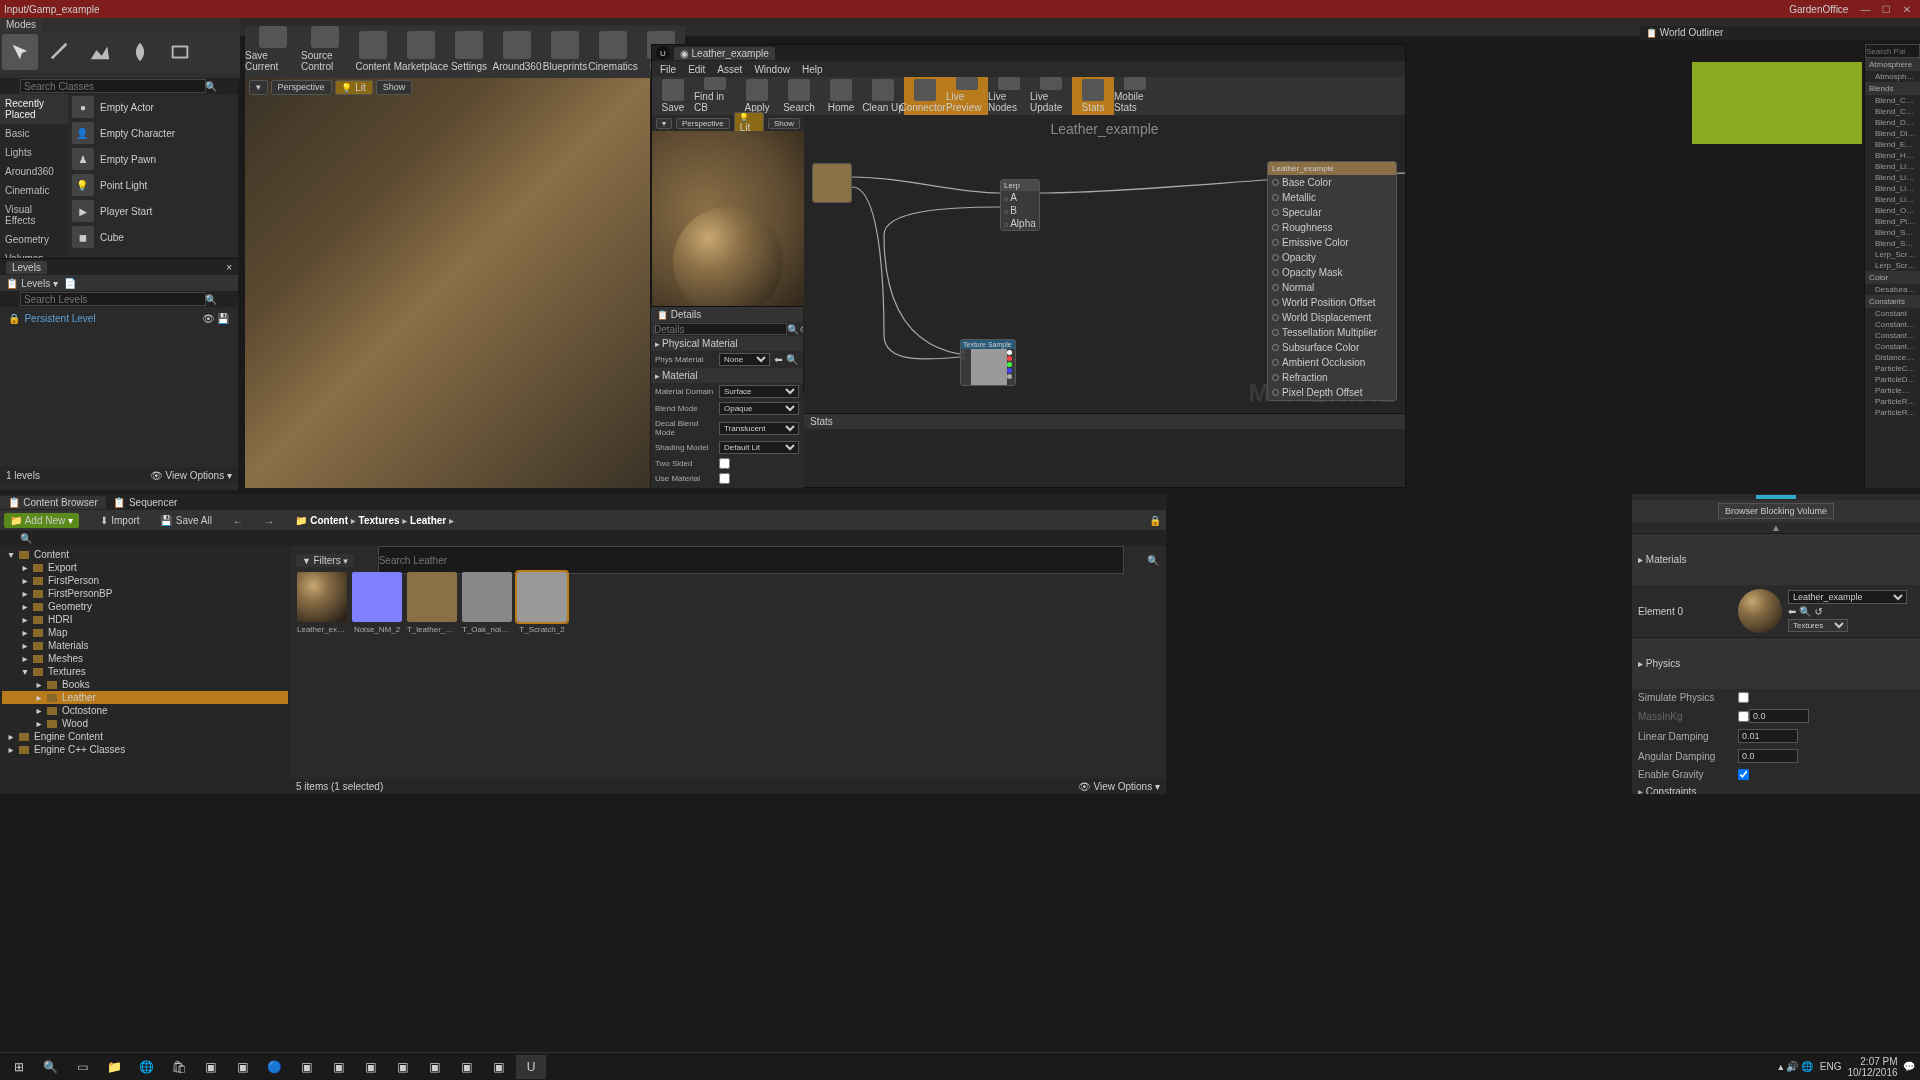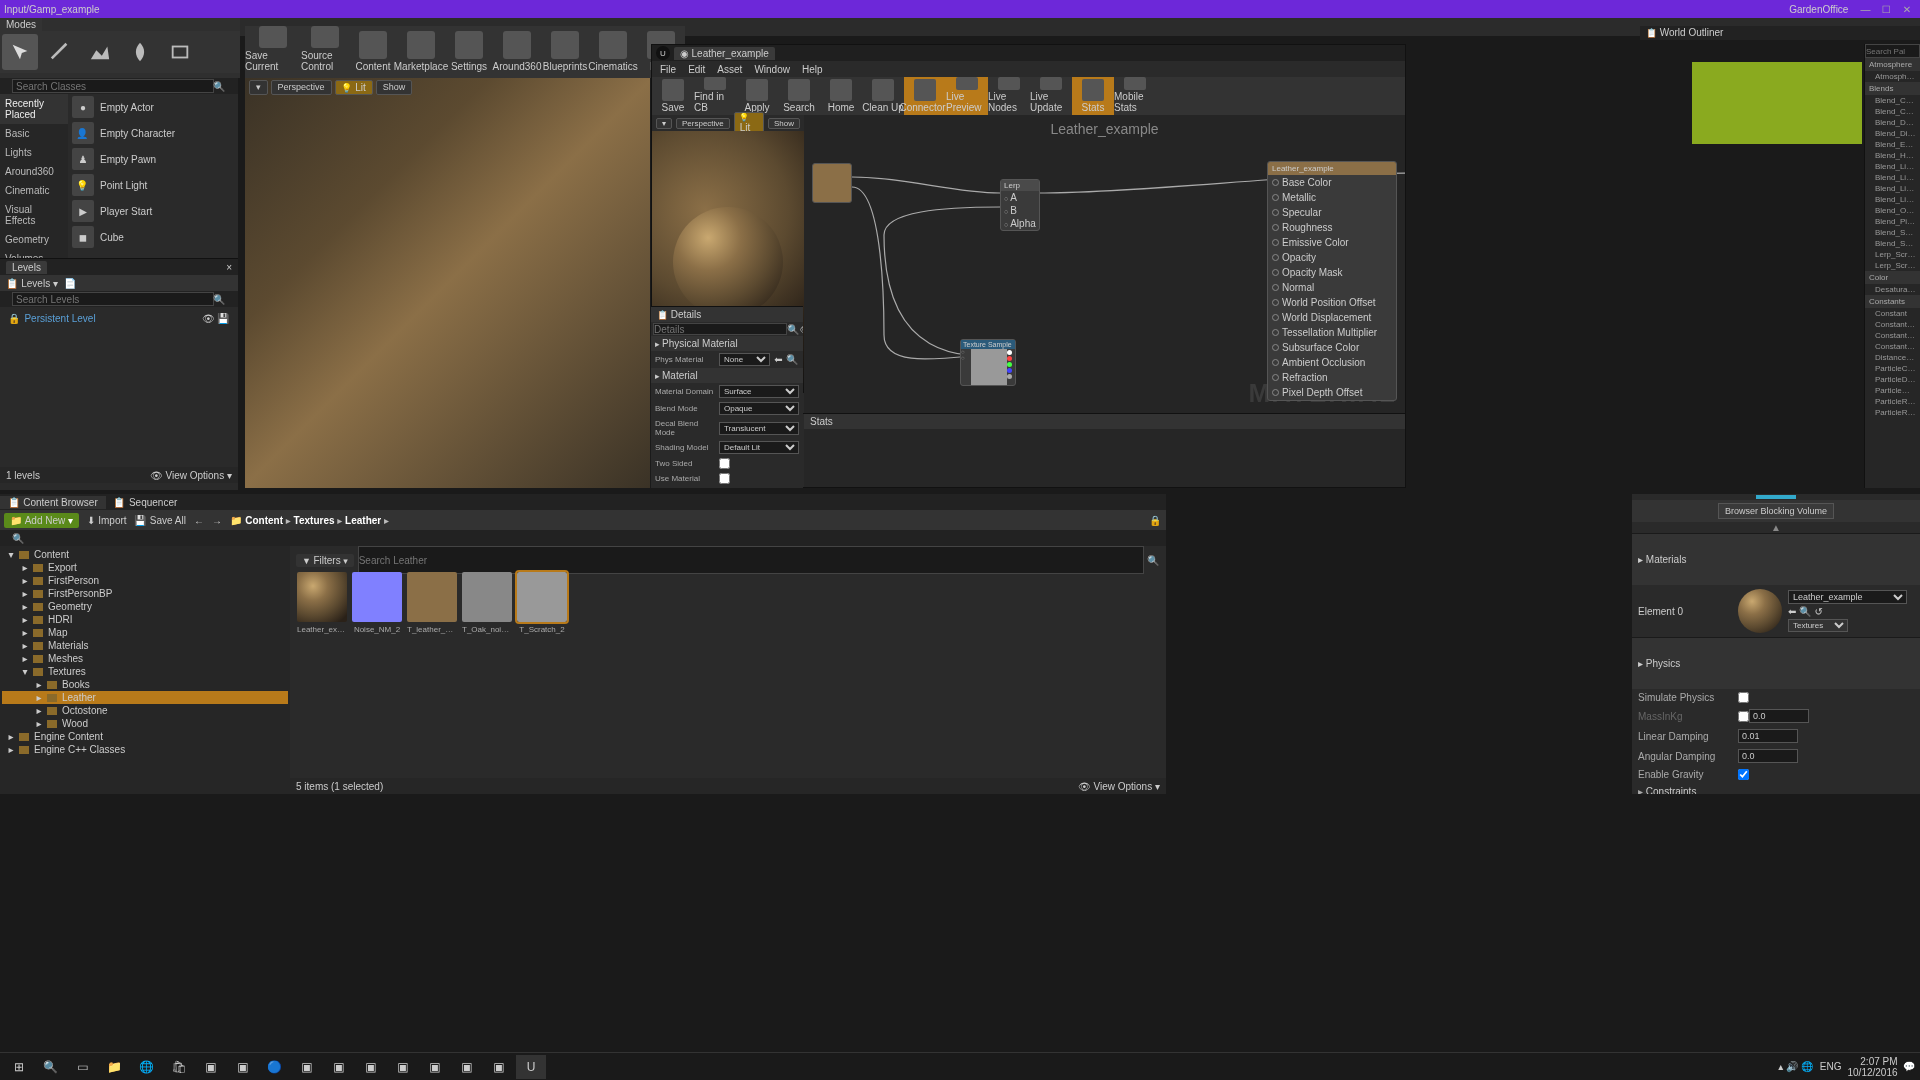--- a/index.html
+++ b/index.html
@@ -1,30 +1,30 @@
 <!DOCTYPE html>
 <html><head>
 <meta charset="utf-8">
 <style>
 * { margin:0; padding:0; box-sizing:border-box; font-family:"Segoe UI",Tahoma,sans-serif; font-size:10px; color:#ccc; }
 body { background:#1a1a1a; width:1920px; height:1080px; overflow:hidden; position:relative; }
-.titlebar { height:18px; background:#6d28d9; display:flex; align-items:center; padding:0 4px; justify-content:space-between; }
+.titlebar { height:18px; background:#7f1d1d; display:flex; align-items:center; padding:0 4px; justify-content:space-between; }
 .titlebar .winbtns span { display:inline-block; width:18px; text-align:center; color:#aaa; }
 .main-menu { height:18px; background:#2b2b2b; display:flex; align-items:center; gap:14px; padding:0 6px; font-size:11px; }
 .main-menu span { color:#ccc; }
 .mode-toolbar { height:42px; background:#333; display:flex; align-items:center; }
 .mode-tab { width:36px; height:36px; margin:0 2px; display:flex; align-items:center; justify-content:center; border-radius:3px; }
 .mode-tab.active { background:#555; }
 .mode-tab svg { width:22px; height:22px; }
 .top-toolbar { position:absolute; top:26px; left:245px; height:52px; background:#333; display:flex; }
 .top-toolbar .btn { width:48px; height:48px; display:flex; flex-direction:column; align-items:center; justify-content:flex-end; padding-bottom:2px; font-size:9px; color:#bbb; }
 .top-toolbar .btn.save { width:56px; }
 .top-toolbar .btn .ic { width:28px; height:28px; background:#555; border-radius:3px; margin-bottom:2px; }
 .left-panel { position:absolute; top:78px; left:0; width:238px; height:412px; background:#2a2a2a; display:flex; flex-direction:column; }
-.search-row { display:flex; align-items:center; background:#222; height:16px; padding:0 12px; }
+.search-row { display:flex; align-items:center; background:#222; height:16px; padding:0 20px; }
 .search-row input { flex:1; background:#1a1a1a; border:1px solid #444; height:14px; color:#ccc; font-size:10px; padding:0 3px; }
 .places { display:flex; flex:1; overflow:hidden; }
 .places-cats { width:68px; background:#262626; }
 .places-cats div { padding:4px 5px; font-size:10px; color:#bbb; }
 .places-cats div.sel { background:#333; color:#eee; }
 .places-list { flex:1; overflow-y:auto; }
 .places-list .item { display:flex; align-items:center; height:26px; padding:0 4px; }
 .places-list .item .thumb { width:22px; height:22px; background:#444; border-radius:2px; margin-right:6px; display:flex; align-items:center; justify-content:center; }
 .levels-panel { position:absolute; top:260px; left:0; width:238px; background:#2a2a2a; border-top:1px solid #111; }
 .panel-hdr { height:16px; background:#333; display:flex; align-items:center; padding:0 6px; font-size:10px; }
@@ -81,32 +81,32 @@
 .mat-stats .hdr { background:#333; padding:2px 6px; }
 .mat-stats ul { list-style:disc; margin-left:18px; padding:4px 0; }
 .mat-stats li { color:#aaa; font-size:9px; padding:1px 0; }
 .palette { position:absolute; top:44px; right:0; width:56px; height:444px; background:#262626; overflow-y:auto; border-left:1px solid #111; }
 .palette .cat { font-size:8px; color:#aaa; padding:2px 4px; background:#333; }
 .palette .it { font-size:8px; color:#999; padding:1px 4px 1px 10px; white-space:nowrap; overflow:hidden; text-overflow:ellipsis; }
 .cb-panel { position:absolute; top:494px; left:0; width:1166px; height:300px; background:#2a2a2a; display:flex; flex-direction:column; }
 .cb-tabs { height:16px; background:#222; display:flex; align-items:center; }
 .cb-tabs .tab { padding:1px 8px; font-size:10px; }
 .cb-tabs .tab.active { background:#333; }
-.cb-toolbar { height:20px; background:#333; display:flex; align-items:center; padding:0 4px; gap:8px; }
+.cb-toolbar { height:20px; background:#333; display:flex; align-items:center; padding:0 4px; gap:21px; }
 .cb-toolbar .addnew { background:#5a8a1a; padding:2px 6px; border-radius:2px; color:#fff; font-size:10px; }
 .cb-toolbar .crumb { font-size:10px; color:#bbb; }
 .cb-toolbar .crumb b { color:#fff; }
 .cb-body { flex:1; display:flex; }
 .cb-tree { width:290px; background:#262626; overflow-y:auto; padding:2px; }
 .cb-tree .nd { display:flex; align-items:center; padding:1px 2px; font-size:10px; gap:3px; }
 .cb-tree .nd.sel { background:#b87a1a; color:#fff; }
 .cb-tree .nd .tw { width:10px; text-align:center; }
 .cb-tree .nd .fi { width:10px; height:8px; background:#8a6a2a; margin-right:2px; }
 .cb-grid { flex:1; background:#2a2a2a; padding:6px; position:relative; }
-.cb-grid-top { height:16px; display:flex; align-items:center; gap:4px; margin-bottom:4px; }
+.cb-grid-top { height:16px; display:flex; align-items:center; gap:24px; margin-bottom:4px; }
 .cb-filter { background:#333; padding:1px 6px; font-size:9px; border-radius:2px; }
 .cb-items { display:flex; gap:3px; }
 .cb-item { width:52px; display:flex; flex-direction:column; align-items:center; }
 .cb-item.sel .th { outline:2px solid #b87a1a; }
 .cb-item .th { width:50px; height:50px; background:#444; border-radius:2px; }
 .cb-item .lbl { font-size:8px; color:#aaa; text-align:center; margin-top:3px; overflow:hidden; text-overflow:ellipsis; white-space:nowrap; width:50px; }
 .cb-foot { height:16px; background:#262626; display:flex; align-items:center; padding:0 6px; font-size:9px; color:#aaa; justify-content:space-between; }
 .world-outliner { position:absolute; top:26px; right:0; width:280px; height:14px; background:#222; padding:1px 6px; font-size:9px; }
 .greenbox { position:absolute; top:62px; right:58px; width:170px; height:82px; background:#8aaa1f; }
 .details-panel { position:absolute; top:494px; right:0; width:288px; height:300px; background:#2a2a2a; overflow-y:auto; }

